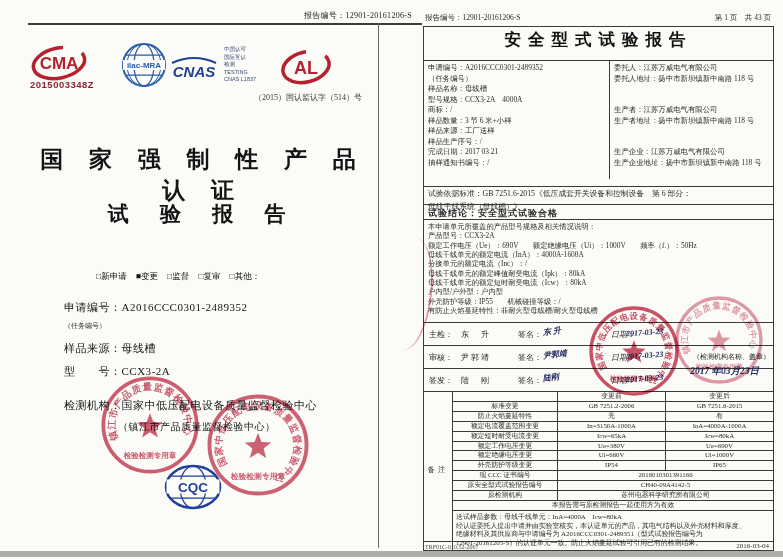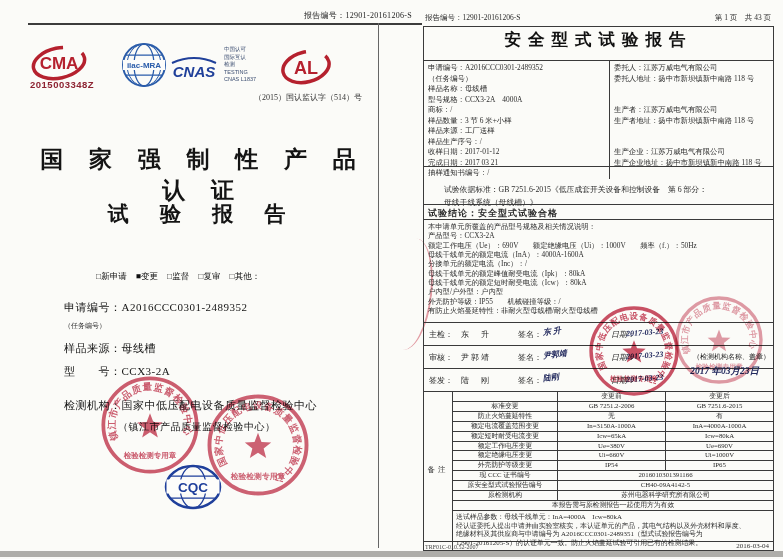--- a/index.html
+++ b/index.html
@@ -31,21 +31,21 @@
   .rp-repno{left:3px;top:5px;font-size:7.5px;}
   .rp-pageinfo{right:4px;top:5px;font-size:7.5px;padding-left:25px;}
   .rbox{left:1px;right:1px;top:18px;height:514px;border:1.5px solid #3a3a3a;}
   .rp-title{left:0;right:0;top:21px;text-align:center;font-size:16.5px;font-weight:600;
             letter-spacing:7px;color:#111;}
   .sec{left:1px;right:1px;border-top:1px solid #3a3a3a;}
   .sec1{top:52px;height:118px;}
   .sec1 .divider{position:absolute;left:186px;top:0;bottom:0;border-left:1px solid #3a3a3a;}
   .colL{position:absolute;left:5px;top:2px;width:178px;line-height:10.55px;font-size:7.4px;}
   .colR{position:absolute;left:191px;top:2px;right:3px;line-height:10.55px;font-size:7.4px;}
-  .sec2{top:158px;height:26px;padding:16px;}
+  .sec2{top:178px;height:26px;padding:0;}
   .sec2 div{margin:2px 0 0 5px;font-size:7.8px;line-height:10.5px;}
   .sec3{top:196px;height:15px;}
   .sec3 div{margin:2px 0 0 5px;font-size:9px;font-weight:600;letter-spacing:1px;}
   .sec4{top:211px;height:103px;}
   .sec4 div{margin-left:5px;font-size:7.3px;line-height:9.35px;}
   .sec4 div:first-child{margin-top:2px;}
   .sig-row{left:1px;right:1px;height:23px;border-top:1px solid #3a3a3a;}
   .sig-row span{position:absolute;top:6px;font-size:8px;}
   .s-role{left:6px;}.s-name{left:38px;letter-spacing:2px;}.s-sign{left:95px;}.s-datel{left:188px;font-style:italic;}
   .script{font-style:italic;color:#232a5e;font-weight:600;}
@@ -157,21 +157,20 @@
       <div class="divider"></div>
       <div class="colL">
         <div>申请编号：A2016CCC0301-2489352</div>
         <div>（任务编号）</div>
         <div>样品名称：母线槽</div>
         <div>型号规格：CCX3-2A　4000A</div>
         <div>商标：/</div>
         <div>样品数量：3 节 6 米+小样</div>
         <div>样品来源：工厂送样</div>
         <div>样品生产序号：/</div>
-        <div>收样日期：2017-01-12</div>
         <div>完成日期：2017 03 21</div>
         <div>抽样通知书编号：/</div>
       </div>
       <div class="colR">
         <div>委托人：江苏万威电气有限公司</div>
         <div>委托人地址：扬中市新坝镇新中南路 118 号</div>
         <div>&nbsp;</div>
         <div>&nbsp;</div>
         <div>生产者：江苏万威电气有限公司</div>
         <div>生产者地址：扬中市新坝镇新中南路 118 号</div>

